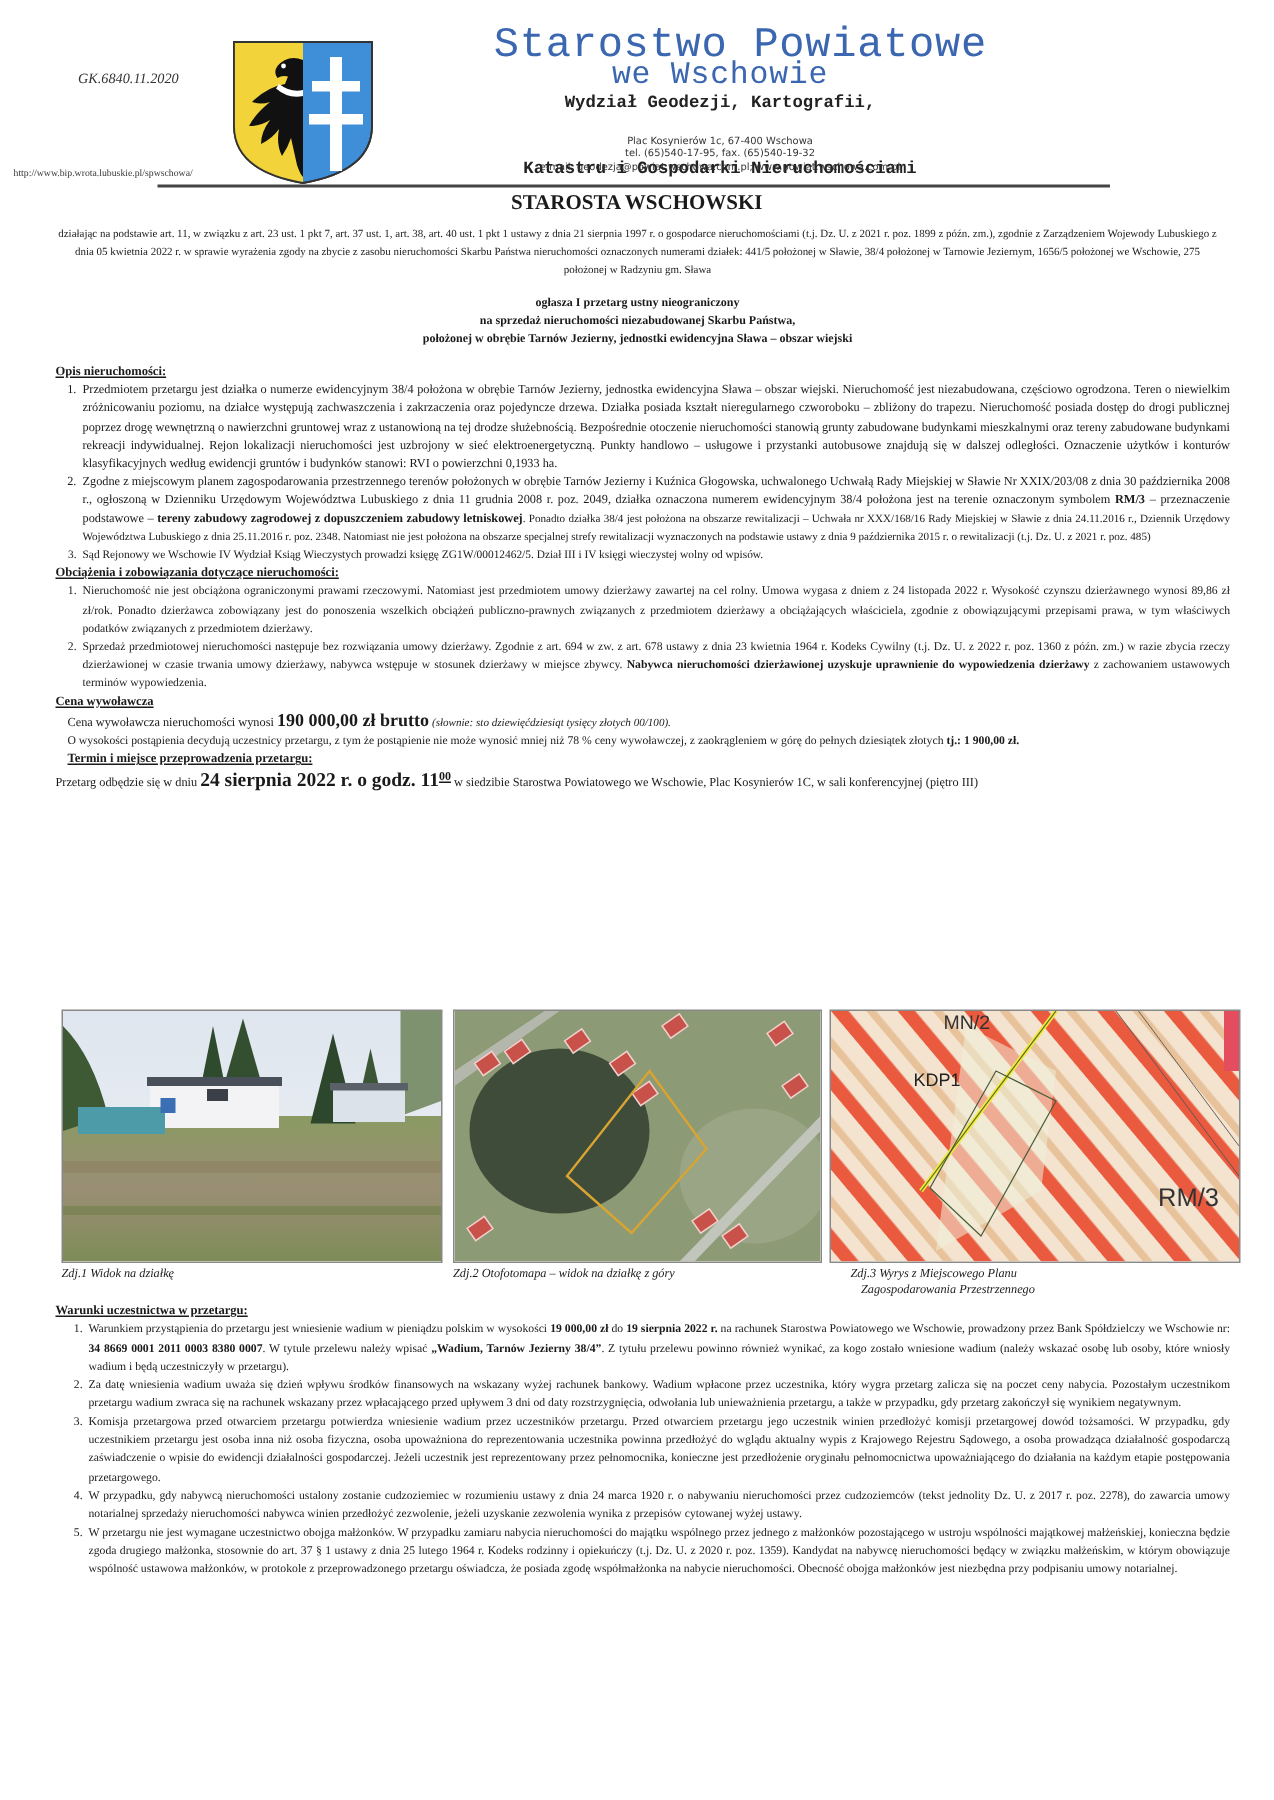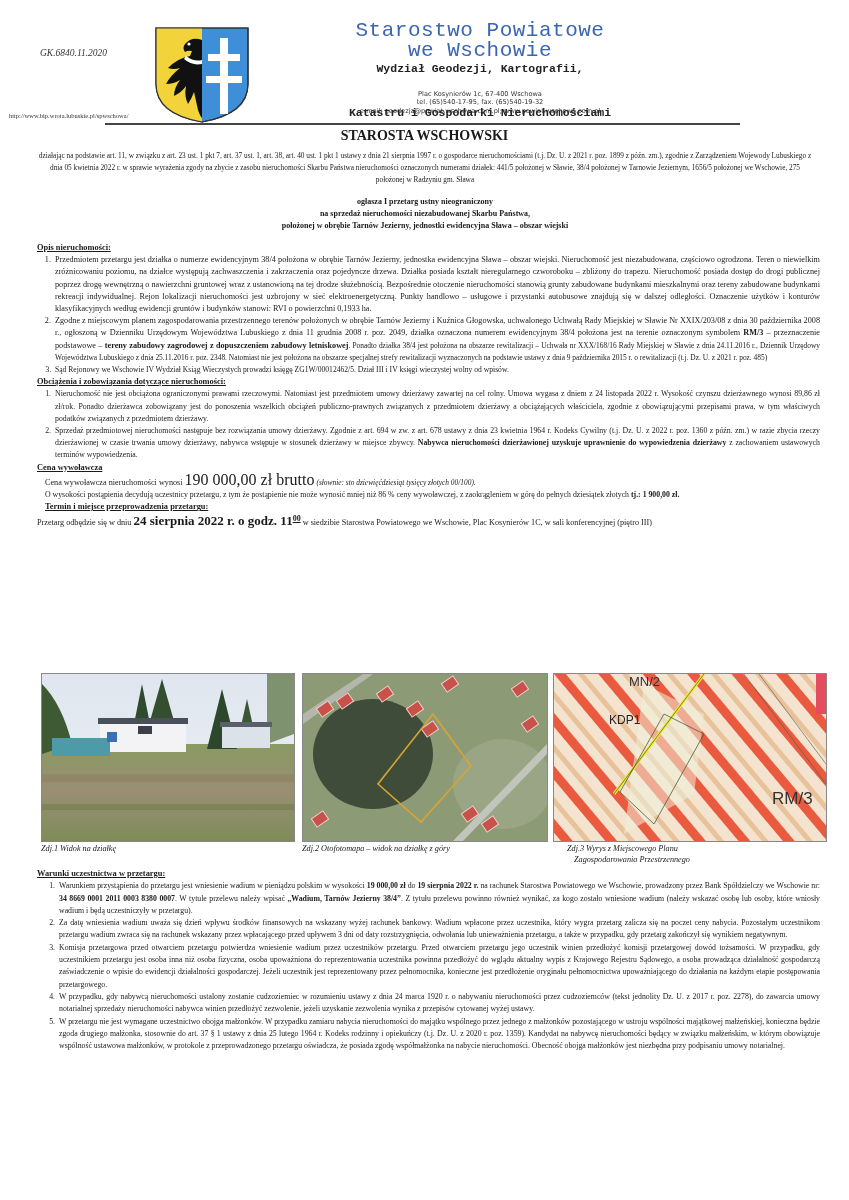--- a/index.html
+++ b/index.html
@@ -1,39 +1,39 @@
 <!DOCTYPE html>
 <html><head>
 <meta charset="utf-8">
 <style>
   html, body { margin: 0; padding: 0; background: #fff; }
   body { width: 849px; height: 1200px; position: relative; overflow: hidden; font-family: "Liberation Serif", serif; color: #1a1a1a; }
   .abs { position: absolute; }
   
-  .case-no { left: 40px; top: 48px; font-size: 9.5px; font-style: italic; color: #333; }
+  .case-no { left: 52px; top: 48px; font-size: 9.5px; font-style: italic; color: #333; }
   .bip-url { left: 9px; top: 112px; font-size: 6.5px; color: #333; }
   .crest { left: 152px; top: 26px; width: 100px; height: 98px; }
-  .inst-1 { left: 290px; top: 20px; width: 380px; text-align: center; font-family: "Liberation Mono", monospace; font-size: 21px; color: #3b66b0; letter-spacing: 0.5px; line-height: 22px; }
+  .inst-1 { left: 278px; top: 20px; width: 380px; text-align: right; font-family: "Liberation Mono", monospace; font-size: 28px; color: #3b66b0; letter-spacing: 0.5px; line-height: 22px; }
   .inst-2 { left: 290px; top: 40px; width: 380px; text-align: center; font-family: "Liberation Mono", monospace; font-size: 21px; color: #3b66b0; letter-spacing: 0.5px; line-height: 22px; }
   .dept-1 { left: 290px; top: 62px; width: 380px; text-align: center; font-family: Liberation Mono, monospace; font-size: 11.5px; font-weight: bold; color: #222; line-height: 13px; }
   .dept-2 { left: 290px; top: 74px; width: 380px; text-align: center; font-family: "Liberation Mono", monospace; font-size: 11.5px; font-weight: bold; color: #222; line-height: 13px; margin-top: 32px; }
   .addr { left: 290px; width: 380px; text-align: center; font-family: "DejaVu Sans", sans-serif; font-size: 6.6px; color: #333; }
   .addr-1 { top: 90px; }
   .addr-2 { top: 98px; }
   .addr-3 { top: 107px; }
   .rule { left: 105px; top: 123px; width: 635px; height: 2px; background: #444; }
   .title { left: 0; width: 849px; top: 128px; text-align: center; font-size: 14px; font-weight: bold; }
   .preamble { left: 35px; width: 780px; top: 150px; font-size: 7.3px; line-height: 12px; text-align: center; }
   .announce { left: 100px; width: 650px; top: 196px; text-align: center; font-size: 8px; font-weight: bold; line-height: 12px; font-family: Liberation Serif, serif; }
   .content { left: 37px; width: 783px; font-size: 8.2px; line-height: 12.2px; text-align: justify; }
   .sec-head { font-weight: bold; text-decoration: underline; font-size: 8.4px; }
   ol { margin: 0; padding-left: 16px; }
   ol li { margin: 0; padding-left: 2px; }
   .b { font-weight: bold; }
-  .big { font-size: 16px; font-weight: normal; }
+  .big { font-size: 12px; font-weight: bold; }
   .bigger { font-size: 13px; font-weight: bold; }
   .it { font-style: italic; }
   .indent { padding-left: 8px; }
   .photo { top: 673px; height: 167px; border: 1px solid #888; overflow: hidden; }
   .ph1 { left: 41px; width: 252px; }
   .ph2 { left: 302px; width: 244px; }
   .ph3 { left: 553px; width: 272px; }
   .cap { top: 843px; font-size: 8.2px; font-style: italic; line-height: 11px; }
   .cap1 { left: 41px; }
   .cap2 { left: 302px; }
@@ -92,21 +92,21 @@
   </ol>
 
   <div class="sec-head">Obciążenia i zobowiązania dotyczące nieruchomości:</div>
   <ol style="font-size:7.8px">
     <li><span>Nieruchomość nie jest obciążona ograniczonymi prawami rzeczowymi. Natomiast jest przedmiotem umowy dzierżawy zawartej na cel rolny. Umowa wygasa z dniem z 24 listopada 2022 r. Wysokość czynszu dzierżawnego wynosi 89,86 zł zł/rok. Ponadto dzierżawca zobowiązany jest do ponoszenia wszelkich obciążeń publiczno-prawnych związanych z przedmiotem dzierżawy a obciążających właściciela, zgodnie z obowiązującymi przepisami prawa, w tym właściwych podatków związanych z przedmiotem dzierżawy.</span></li>
     <li><span>Sprzedaż przedmiotowej nieruchomości następuje bez rozwiązania umowy dzierżawy. Zgodnie z art. 694 w zw. z art. 678 ustawy z dnia 23 kwietnia 1964 r. Kodeks Cywilny (t.j. Dz. U. z 2022 r. poz. 1360 z późn. zm.) w razie zbycia rzeczy dzierżawionej w czasie trwania umowy dzierżawy, nabywca wstępuje w stosunek dzierżawy w miejsce zbywcy. </span><span class="b">Nabywca nieruchomości dzierżawionej uzyskuje uprawnienie do wypowiedzenia dzierżawy</span><span> z zachowaniem ustawowych terminów wypowiedzenia.</span></li>
   </ol>
 
   <div class="sec-head">Cena wywoławcza</div>
   <div class="indent"><span>Cena wywoławcza nieruchomości wynosi </span><span class="big">190 000,00 zł brutto</span> <span class="it" style="font-size:7.4px">(słownie: sto dziewięćdziesiąt tysięcy złotych 00/100).</span></div>
-  <div class="indent" style="font-size:7.8px"><span>O wysokości postąpienia decydują uczestnicy przetargu, z tym że postąpienie nie może wynosić mniej niż 86 % ceny wywoławczej, z zaokrągleniem w górę do pełnych dziesiątek złotych </span><span class="b">tj.: 1 900,00 zł.</span></div>
+  <div class="indent" style="font-size:7.8px"><span>O wysokości postąpienia decydują uczestnicy przetargu, z tym że postąpienie nie może wynosić mniej niż 78 % ceny wywoławczej, z zaokrągleniem w górę do pełnych dziesiątek złotych </span><span class="b">tj.: 1 900,00 zł.</span></div>
 
   <div class="sec-head indent">Termin i miejsce przeprowadzenia przetargu:</div>
   <div style="text-align:left"><span>Przetarg odbędzie się w dniu </span><span class="bigger">24 sierpnia 2022 r. o godz. 11</span><sup class="b" style="text-decoration:underline;font-size:8px">00</sup><span> w siedzibie Starostwa Powiatowego we Wschowie, Plac Kosynierów 1C, w sali konferencyjnej (piętro III)</span></div>
 </div>
 
 <div class="abs photo ph1">
   <svg width="252" height="167" viewBox="0 0 252 167">
     <defs>
       <linearGradient id="sky" x1="0" y1="0" x2="0" y2="1">
           <stop offset="0" stop-color="#dfe6ef"></stop>

